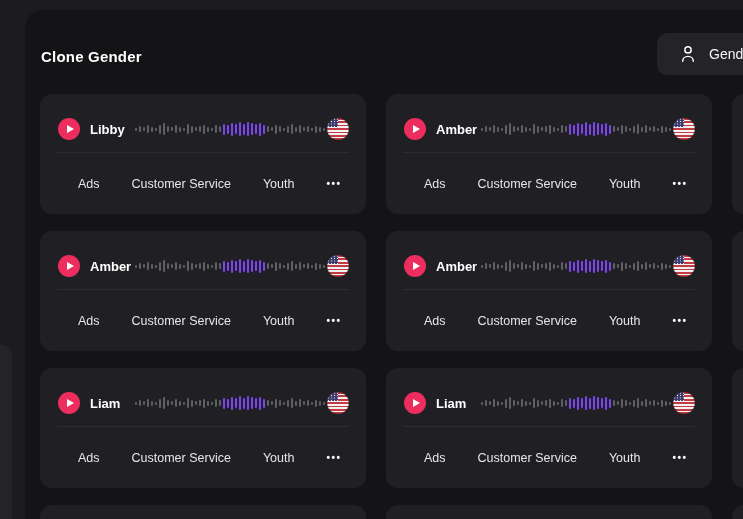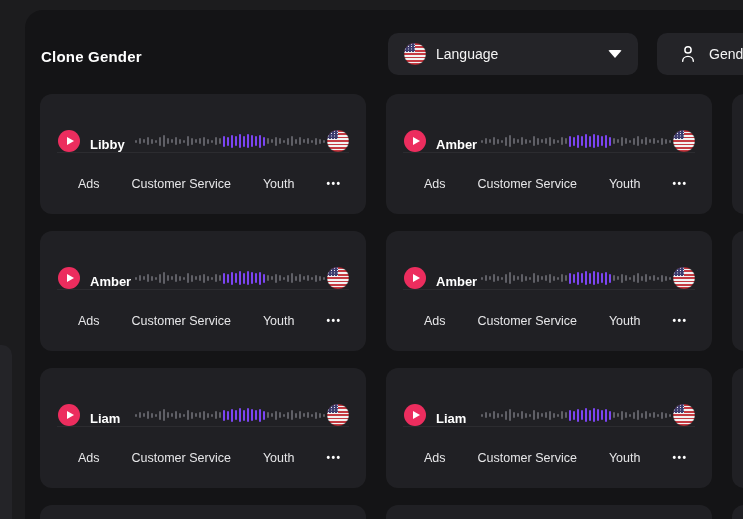--- a/index.html
+++ b/index.html
@@ -63,21 +63,21 @@
     grid-template-columns:repeat(3, 326px);
     grid-auto-rows:120px;
     gap:17px 20px;
   }
   .card {
     background: var(--card-bg, #202024);
     border-radius:12px;
     overflow:hidden;
   }
   .card-top {
-    height:58px; display:flex; align-items:flex-end;
+    height:58px; display:flex; align-items:center;
     padding:12px 17px 0 18px;
   }
   .play {
     width:22px; height:22px; border-radius:50%; flex:0 0 22px;
     background: var(--accent-play, #ec2d5e);
     border:none; cursor:pointer;
     display:flex; align-items:center; justify-content:center;
   }
   .play::after {
     content:""; margin-left:2px;
@@ -110,25 +110,20 @@
 </style>
 </head>
 <body>
 
 <div class="left-strip"></div>
 
 <div class="panel">
 
   <div class="page-title">Clone Gender</div>
 
-  <button class="filter filter-language">
-    <span class="flag"></span>
-    <span class="filter-label">Language</span>
-    <span class="chevron"></span>
-  </button>
 
   <button class="filter filter-gender">
     <span class="person-icon">
       <svg viewBox="0 0 24 24" width="22" height="22" fill="none" stroke="#fff" stroke-width="1.6">
         <circle cx="12" cy="7.5" r="3.4"></circle>
         <path d="M6.2 20c0-3.3 2.7-5.4 5.8-5.4s5.8 2.1 5.8 5.4" stroke-linecap="round"></path>
       </svg>
     </span>
     <span class="filter-label">Gender</span>
   </button>

